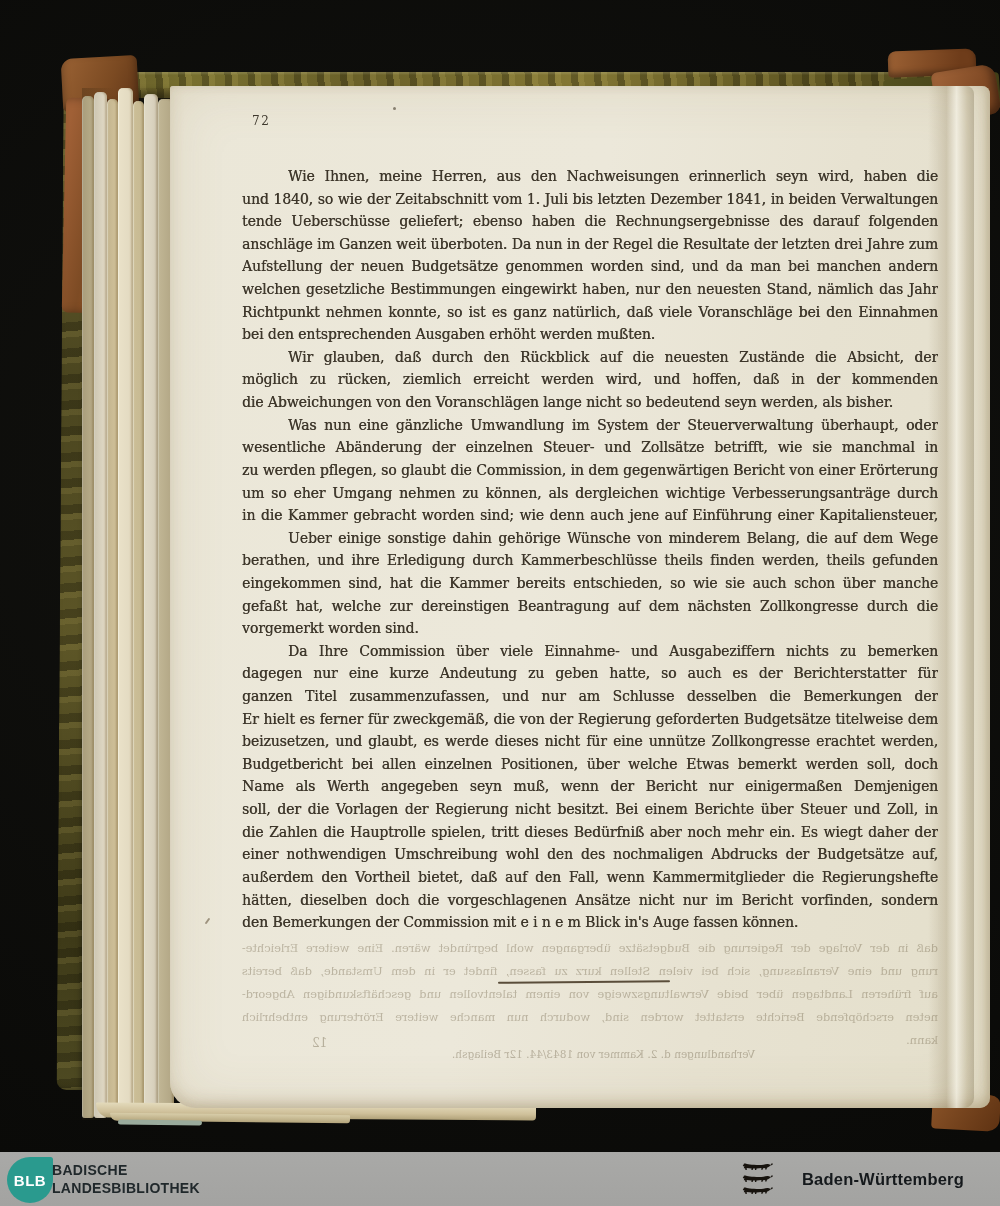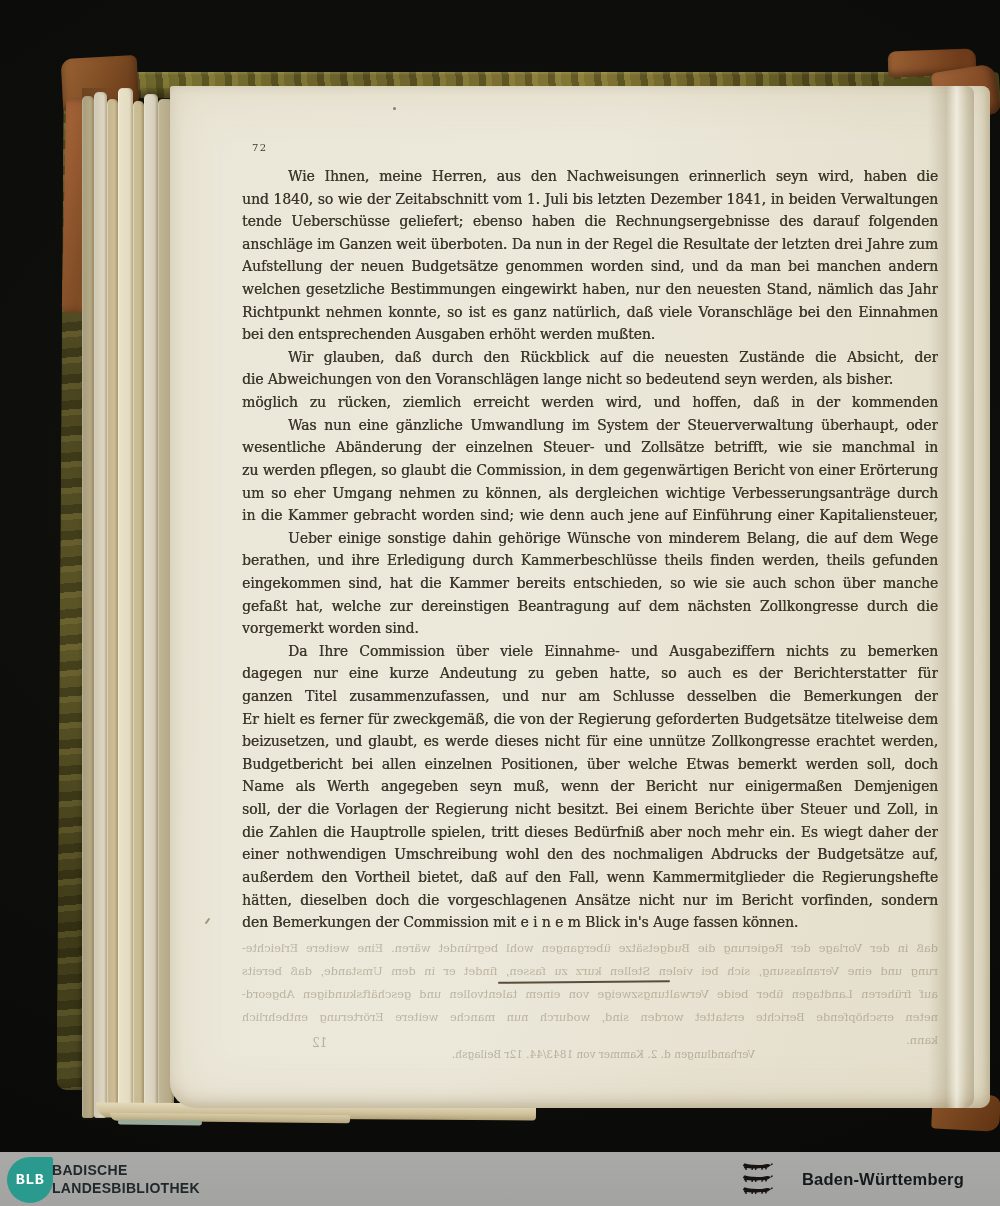--- a/index.html
+++ b/index.html
@@ -103,22 +103,22 @@
                inset -3px 0 8px rgba(120,100,55,.25),
                inset 0 -7px 14px rgba(130,105,60,.22),
                inset 3px 2px 6px rgba(255,255,248,.5);
   }
   .crease{
     position:absolute;right:16px;top:0;width:46px;height:100%;
     background:linear-gradient(to right,rgba(0,0,0,0),rgba(115,95,55,.20) 40%,rgba(250,248,238,.55) 62%,rgba(125,105,60,.18) 85%,rgba(95,80,45,.28));
     border-radius:0 8px 10px 0;
   }
   .page-number{
-    position:absolute;left:82px;top:56px;
-    font-family:"DejaVu Serif",serif;font-size:10px;letter-spacing:1.5px;
+    position:absolute;left:82px;top:28px;
+    font-family:"DejaVu Serif",serif;font-size:12px;letter-spacing:1.5px;
     color:#3e382d;
     text-align:center;
   }
   .page-text{position:absolute;left:72px;top:79px;width:696px;}
   .tline{
     font-family:"DejaVu Serif",serif;font-size:14px;letter-spacing:-.1px;
     color:#3d362a;height:22.62px;line-height:22.62px;
     text-align:justify;text-align-last:justify;overflow:hidden;
     text-shadow:.35px 0 0 rgba(61,54,42,.85);
   }
@@ -161,21 +161,21 @@
     position:absolute;left:0;top:1152px;width:1000px;height:54px;
     background:linear-gradient(180deg,#a9a9a7,#a3a3a1);
   }
   .blb-logo{
     position:absolute;left:7px;top:5px;width:46px;height:46px;
     background:#2a9a8e;border-radius:55% 6% 55% 55%;
     display:flex;align-items:center;justify-content:center;
   }
   .blb-logo span{
     color:#ffffff;font-weight:700;font-size:15px;letter-spacing:.5px;
-    font-family:Liberation Mono, monospace;
+    font-family:Liberation Sans, sans-serif;
   }
   .lib-name{
     position:absolute;left:52px;top:9px;
     font-weight:700;font-size:14px;line-height:18px;letter-spacing:.3px;
     color:#20282b;
   }
   .state-group{
     position:absolute;right:36px;top:0;height:54px;
     display:flex;align-items:center;gap:28px;
   }
@@ -217,22 +217,22 @@
     <div class="page-text">
         <div class="tline first">Wie Ihnen, meine Herren, aus den Nachweisungen erinnerlich seyn wird, haben die Etatsjahre 1839</div>
         <div class="tline">und 1840, so wie der Zeitabschnitt vom 1. Juli bis letzten Dezember 1841, in beiden Verwaltungen bedeu-</div>
         <div class="tline">tende Ueberschüsse geliefert; ebenso haben die Rechnungsergebnisse des darauf folgenden Jahres 1842 die Vor-</div>
         <div class="tline">anschläge im Ganzen weit überboten. Da nun in der Regel die Resultate der letzten drei Jahre zum Maßstab bei</div>
         <div class="tline">Aufstellung der neuen Budgetsätze genommen worden sind, und da man bei manchen andern Rubriken, bei</div>
         <div class="tline">welchen gesetzliche Bestimmungen eingewirkt haben, nur den neuesten Stand, nämlich das Jahr 1842, zum</div>
         <div class="tline">Richtpunkt nehmen konnte, so ist es ganz natürlich, daß viele Voranschläge bei den Einnahmen und ebenso</div>
         <div class="tline plast">bei den entsprechenden Ausgaben erhöht werden mußten.</div>
         <div class="tline first">Wir glauben, daß durch den Rückblick auf die neuesten Zustände die Absicht, der Wirklichkeit so nahe als</div>
+        <div class="tline">möglich zu rücken, ziemlich erreicht werden wird, und hoffen, daß in der kommenden Rechnungsnachweisung</div>
         <div class="tline plast">die Abweichungen von den Voranschlägen lange nicht so bedeutend seyn werden, als bisher.</div>
-        <div class="tline">möglich zu rücken, ziemlich erreicht werden wird, und hoffen, daß in der kommenden Rechnungsnachweisung</div>
         <div class="tline first">Was nun eine gänzliche Umwandlung im System der Steuerverwaltung überhaupt, oder doch eine</div>
         <div class="tline">wesentliche Abänderung der einzelnen Steuer- und Zollsätze betrifft, wie sie manchmal in Vorschlag gebracht</div>
         <div class="tline">zu werden pflegen, so glaubt die Commission, in dem gegenwärtigen Bericht von einer Erörterung darüber</div>
         <div class="tline">um so eher Umgang nehmen zu können, als dergleichen wichtige Verbesserungsanträge durch eigene Motionen</div>
         <div class="tline">in die Kammer gebracht worden sind; wie denn auch jene auf Einführung einer Kapitaliensteuer, Aufhebung der</div>
         <div class="tline first">Ueber einige sonstige dahin gehörige Wünsche von minderem Belang, die auf dem Wege der Petition</div>
         <div class="tline plast">berathen, und ihre Erledigung durch Kammerbeschlüsse theils finden werden, theils gefunden haben.</div>
         <div class="tline">eingekommen sind, hat die Kammer bereits entschieden, so wie sie auch schon über manche Zollsätze Beschlüsse</div>
         <div class="tline">gefaßt hat, welche zur dereinstigen Beantragung auf dem nächsten Zollkongresse durch die Regierungscommission</div>
         <div class="tline plast">vorgemerkt worden sind.</div>

